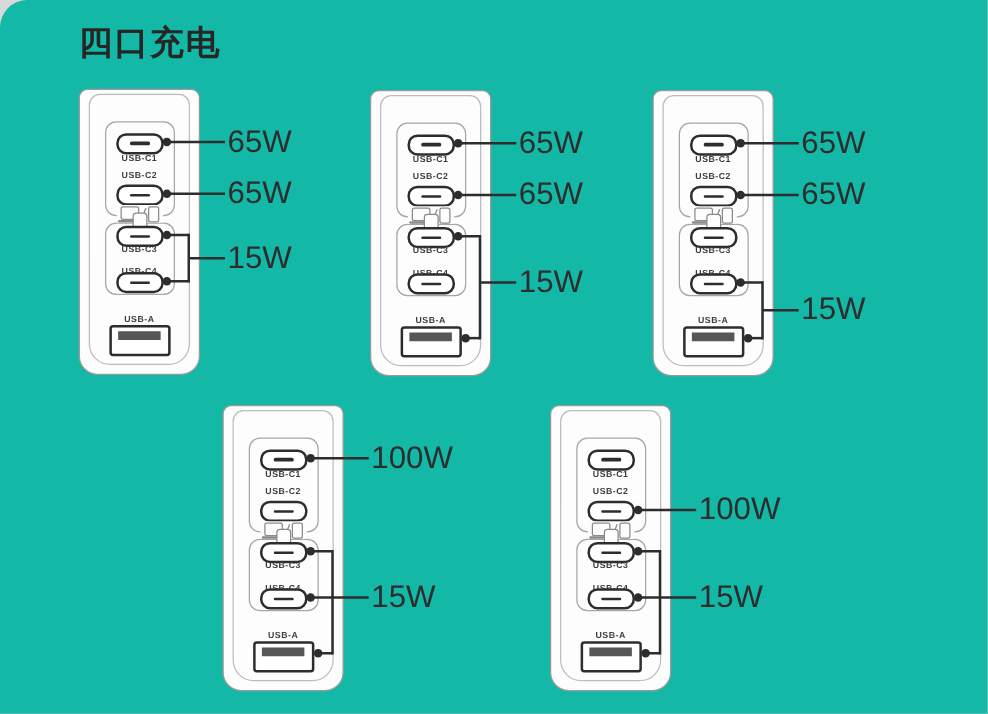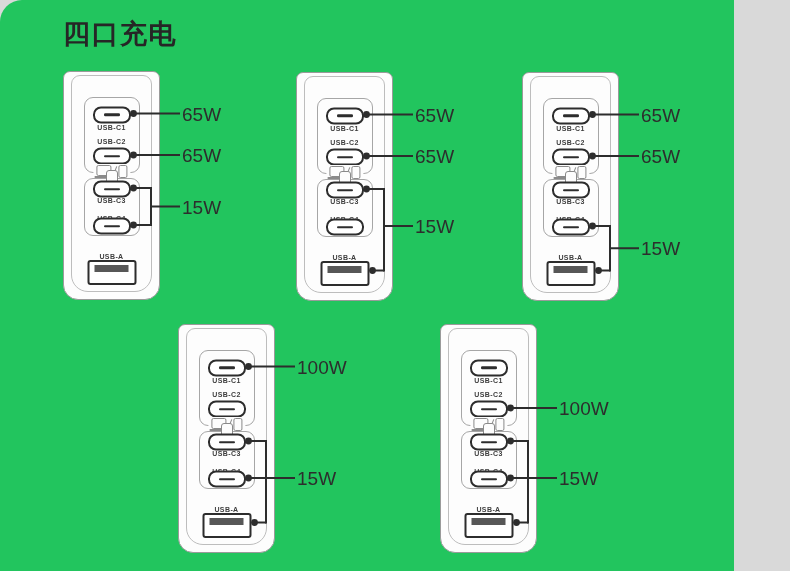--- a/index.html
+++ b/index.html
@@ -3,22 +3,22 @@
 <meta charset="utf-8">
 <style>
   html,body{margin:0;padding:0;}
   body{
     width:790px;height:571px;
     background:#d9d9d9;
     font-family:"Liberation Sans", sans-serif;
     -webkit-font-smoothing:antialiased;
   }
   .page{
-    position:relative;width:734px;height:571px;
-    background:#22c55e;
+    position:relative;width:790px;height:571px;
+    background:#14b8a6;
     border-radius:22px 0 0 0;
     overflow:hidden;
   }
   .page-title{
     position:absolute;left:63px;top:16px;margin:0;
     font-size:27px;font-weight:700;color:#262626;letter-spacing:1.5px;
   }
   
   .charger{position:absolute;width:97px;height:229px;}
   .cbody{
@@ -71,21 +71,21 @@
     width:45px;height:21px;background:#fff;
     border:2.2px solid #2d2d2d;border-radius:3px;
   }
   .usba::after{
     content:'';position:absolute;top:2.5px;left:50%;transform:translateX(-50%);
     width:34px;height:7px;background:#575757;
   }
   .conn{position:absolute;left:0;top:0;overflow:visible;pointer-events:none;}
   .watt{
     position:absolute;left:119px;transform:translateY(-50%);
-    font-size:19px;font-weight:400;color:#2d2d2d;line-height:1;white-space:nowrap;
+    font-size:25px;font-weight:400;color:#2d2d2d;line-height:1;white-space:nowrap;
   }
 </style>
 </head>
 <body>
 
 <div class="page">
   <h1 class="page-title">四口充电</h1>
   <div id="chargers">
       <div class="charger" style="left: 63px; top: 71px;">
     <div class="cbody">

